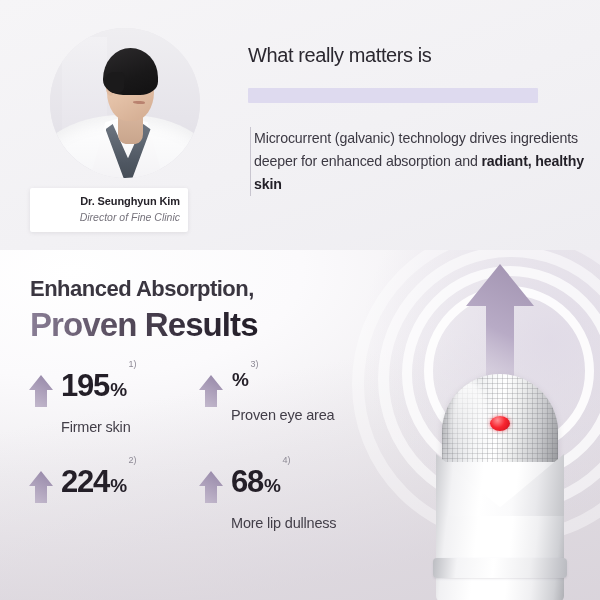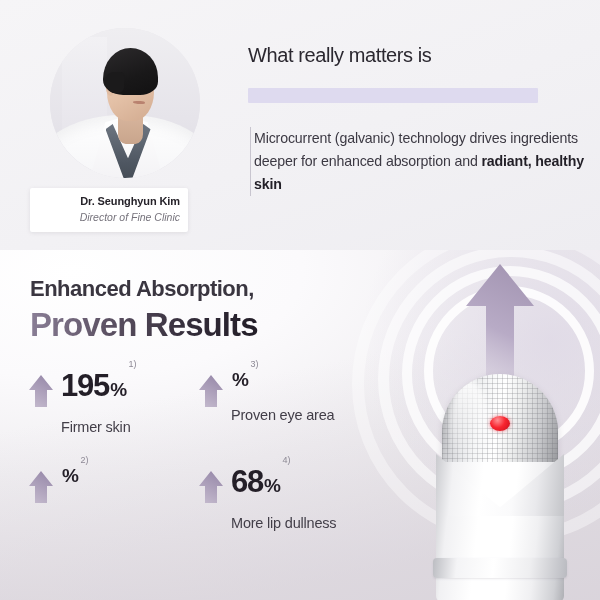--- a/index.html
+++ b/index.html
@@ -571,20 +571,21 @@
                 <linearGradient id="sa3" x1="0" y1="1" x2="0.4" y2="0">
                   <stop offset="0%" stop-color="#c6bccf"></stop>
                   <stop offset="100%" stop-color="#9c8ead"></stop>
                 </linearGradient>
               </defs>
               <path d="M13 1 L25 16 L19 16 L19 33 L7 33 L7 16 L1 16 Z" fill="url(#sa3)"></path>
             </svg>
           </span>
           <div class="stat-body">
             <div class="stat-figure">
+              <span class="stat-value">224</span>
               <span class="stat-unit">%</span>
               <span class="stat-note">2)</span>
             </div>
           </div>
         </div>
 
         <div class="stat">
           <span class="stat-arrow">
             <svg viewBox="0 0 26 34" width="26" height="34">
               <defs>

